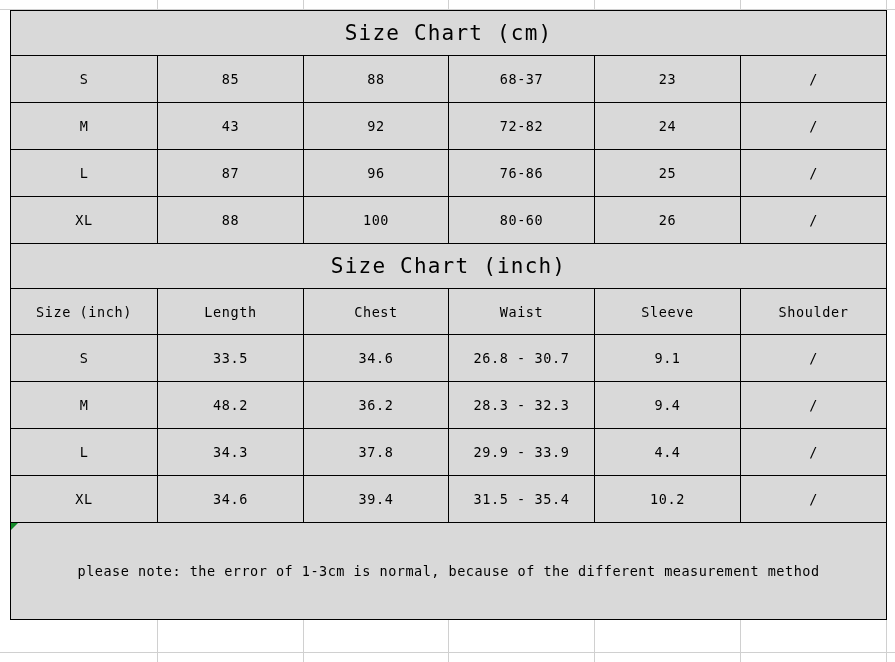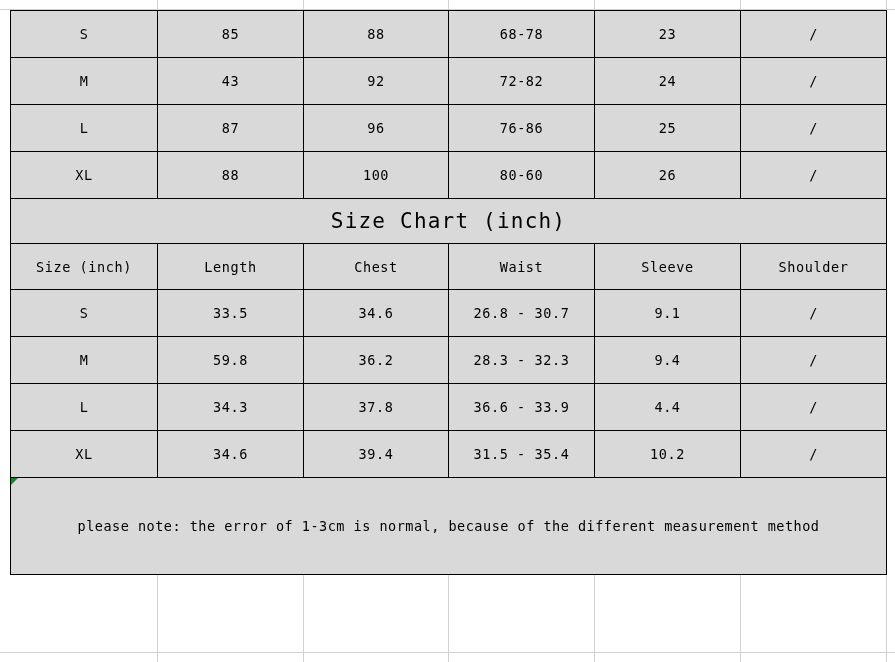--- a/index.html
+++ b/index.html
@@ -120,24 +120,27 @@
     <colgroup>
       <col class="c0">
         <col class="c1">
         <col class="c2">
         <col class="c3">
         <col class="c4">
         <col class="c5">
     </colgroup>
     <tbody>
       <tr>
+        <td class="title-cell" colspan="6">Size Chart (cm)</td>
+      </tr>
+      <tr>
         <td class="data-cell">S</td>
         <td class="data-cell">85</td>
         <td class="data-cell">88</td>
-        <td class="data-cell">68-78</td>
+        <td class="data-cell">68-37</td>
         <td class="data-cell">23</td>
         <td class="data-cell">/</td>
       </tr>
       <tr>
         <td class="data-cell">M</td>
         <td class="data-cell">43</td>
         <td class="data-cell">92</td>
         <td class="data-cell">72-82</td>
         <td class="data-cell">24</td>
         <td class="data-cell">/</td>
@@ -173,31 +176,31 @@
       <tr>
         <td class="data-cell">S</td>
         <td class="data-cell">33.5</td>
         <td class="data-cell">34.6</td>
         <td class="data-cell">26.8 - 30.7</td>
         <td class="data-cell">9.1</td>
         <td class="data-cell">/</td>
       </tr>
       <tr>
         <td class="data-cell">M</td>
-        <td class="data-cell">59.8</td>
+        <td class="data-cell">48.2</td>
         <td class="data-cell">36.2</td>
         <td class="data-cell">28.3 - 32.3</td>
         <td class="data-cell">9.4</td>
         <td class="data-cell">/</td>
       </tr>
       <tr>
         <td class="data-cell">L</td>
         <td class="data-cell">34.3</td>
         <td class="data-cell">37.8</td>
-        <td class="data-cell">36.6 - 33.9</td>
+        <td class="data-cell">29.9 - 33.9</td>
         <td class="data-cell">4.4</td>
         <td class="data-cell">/</td>
       </tr>
       <tr>
         <td class="data-cell">XL</td>
         <td class="data-cell">34.6</td>
         <td class="data-cell">39.4</td>
         <td class="data-cell">31.5 - 35.4</td>
         <td class="data-cell">10.2</td>
         <td class="data-cell">/</td>

